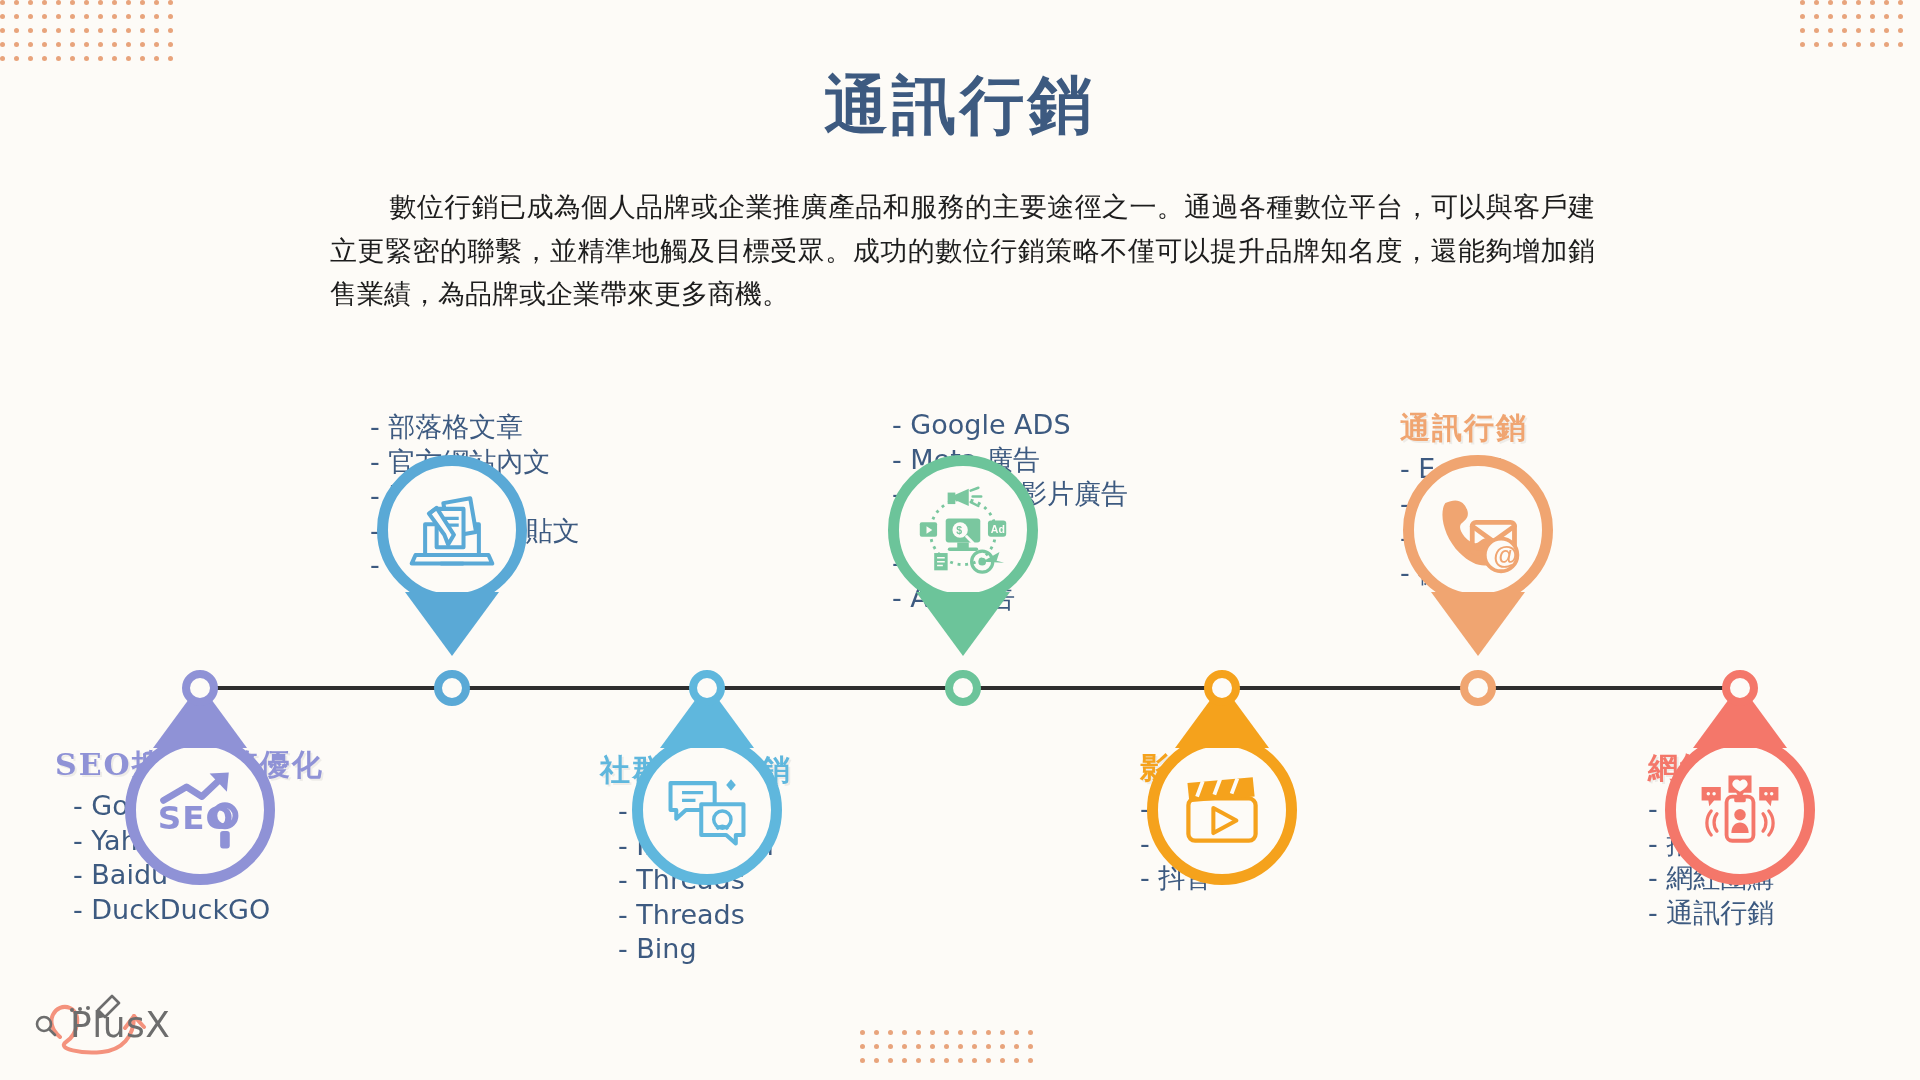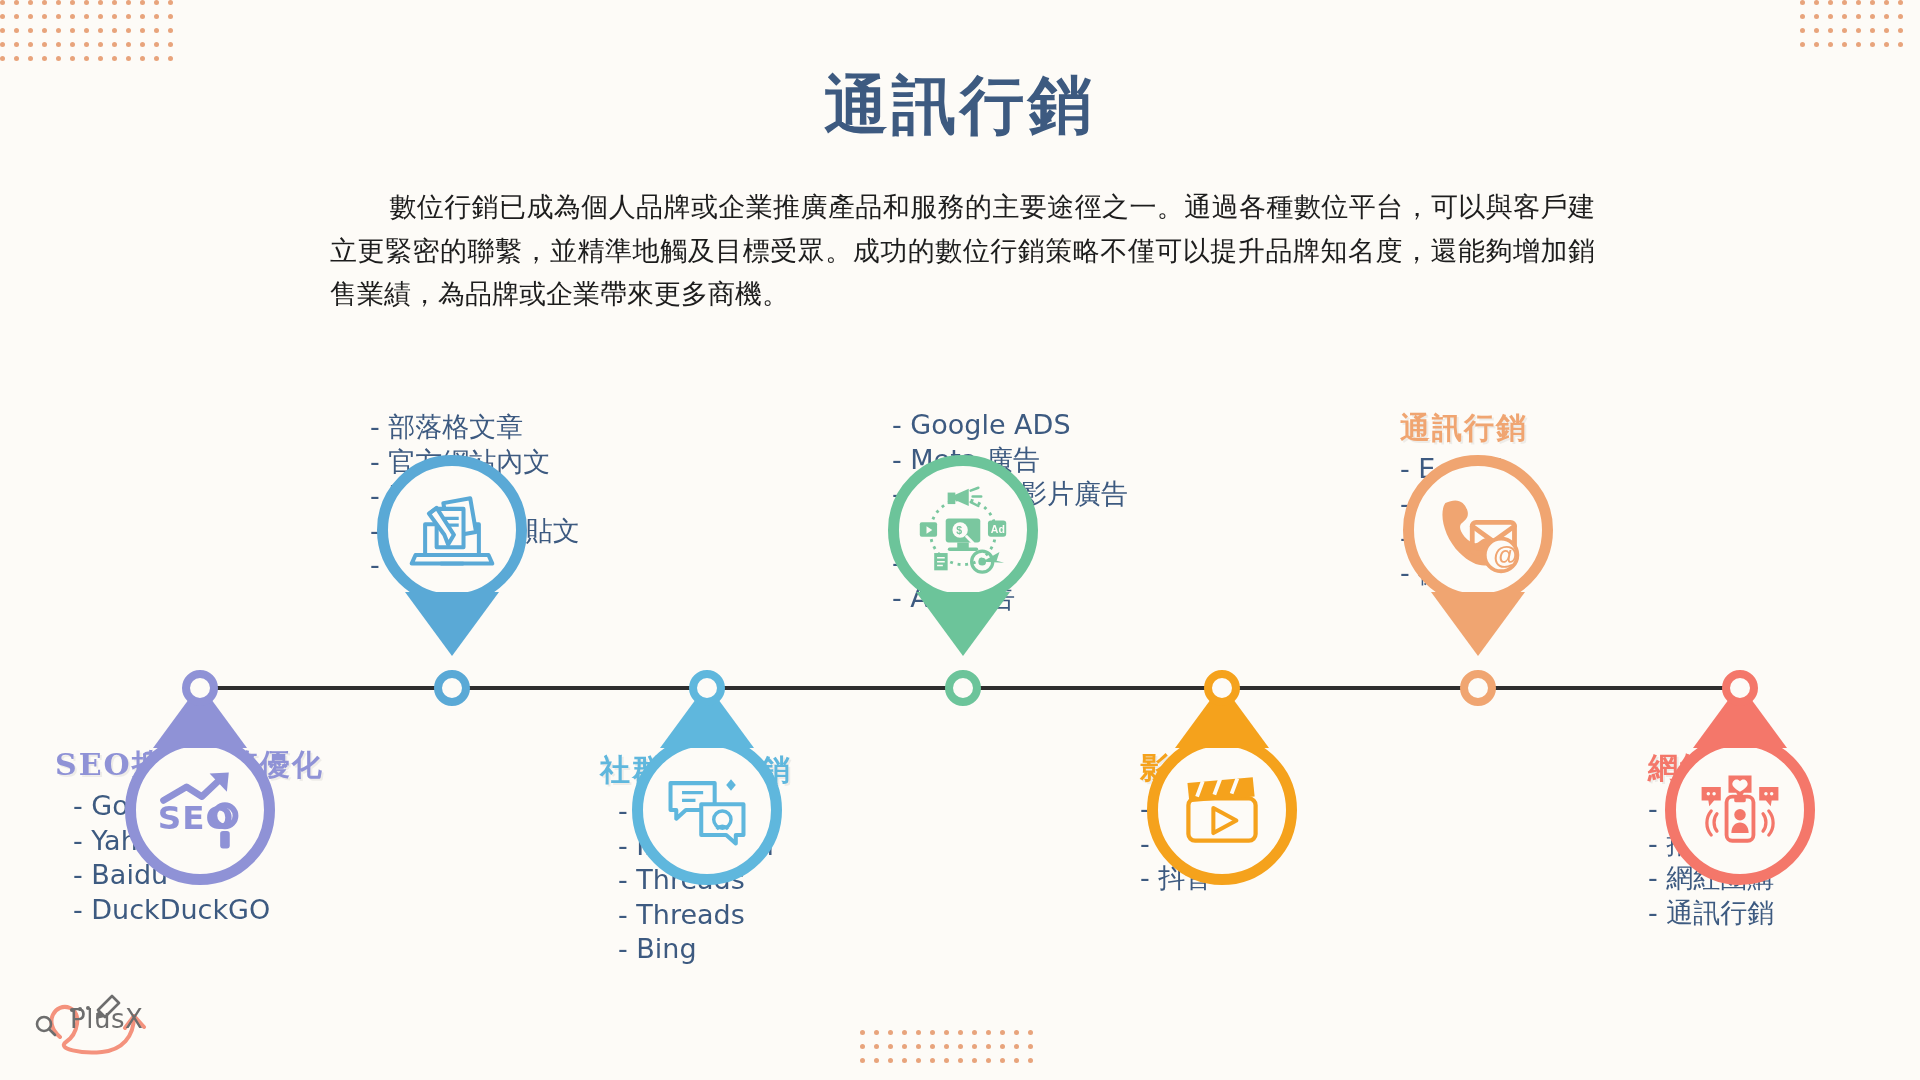--- a/index.html
+++ b/index.html
@@ -103,21 +103,21 @@
   .block-list li::before { content:"- "; }
 
   
   #brand-logo {
     position:absolute; left:22px; bottom:18px;
     width:150px; height:80px;
   }
   #brand-logo .logo-text {
     position:absolute; left:48px; top:22px;
     font-family:"DejaVu Sans","Liberation Sans",sans-serif;
-    font-size:26px;
+    font-size:36px;
     color:#6d6d6d;
     letter-spacing:0.5px;
   }
 </style>
 </head>
 <body>
 
 <div class="dots" id="dots-top-left">
     <span style="left: 0px; top: 0px; background: rgb(232, 164, 124);"></span>
     <span style="left: 14px; top: 0px; background: rgb(232, 164, 124);"></span>

